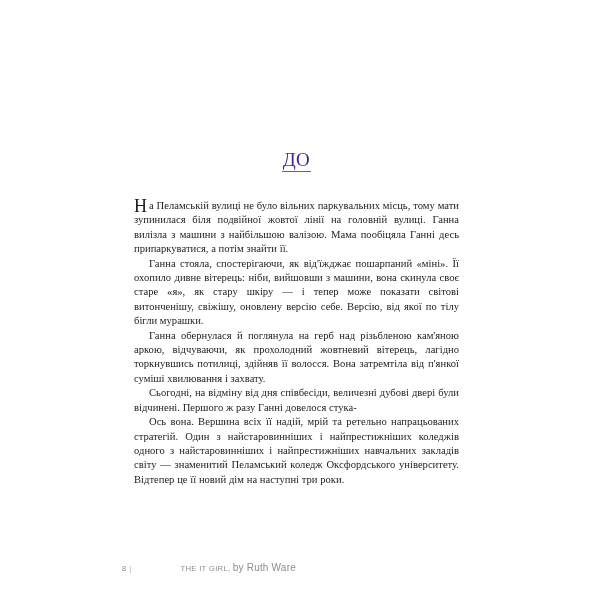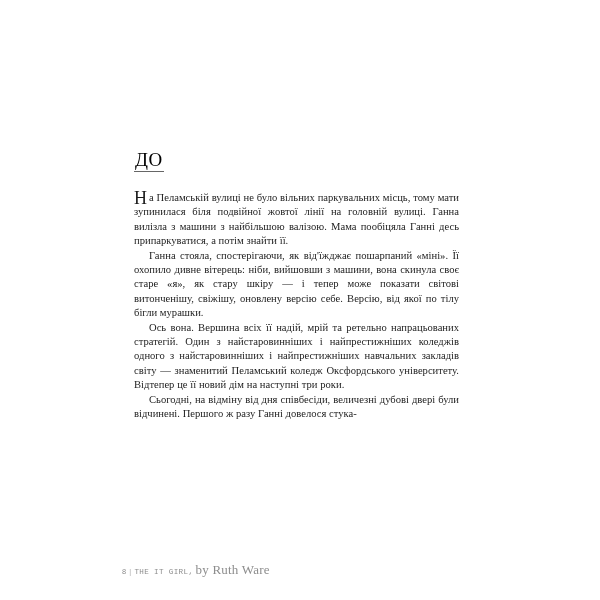--- a/index.html
+++ b/index.html
@@ -26,27 +26,27 @@
   }
 
   .text-block {
     position: absolute;
     left: 134px;
     top: 150px;
     width: 325px;
   }
 
   .chapter-heading {
-    text-align: left;
+    text-align: center;
     font-size: 19px;
     line-height: 1;
     letter-spacing: 0.5px;
-    color: #000000;
+    color: #4c1d95;
     font-family: "Liberation Serif", "DejaVu Serif", serif;
-    margin: 0 0 16px 0;
+    margin: 0 0 24px 0;
     padding-bottom: 3px;
   }
   .chapter-heading .heading-inner {
     display: inline-block;
     border-bottom: 1px solid #666;
     padding: 0 1px 2px 1px;
   }
 
   p.para {
     margin: 0;
@@ -81,44 +81,46 @@
     font-size: 7.4px;
     color: #8d8d8d;
     letter-spacing: 0.2px;
     white-space: nowrap;
   }
   .footer .sep {
     margin: 0 3px;
     color: #b0b0b0;
   }
   .footer .booktitle {
-    font-family: Liberation Mono, monospace;
+    font-family: Liberation Sans, sans-serif;
     letter-spacing: 0.35px;
     font-size: 7.6px;
+    margin-left: 46px;
   }
   .footer .byline {
-    font-family: Liberation Serif, serif;
-    font-size: 13px;
+    font-family: Liberation Sans, sans-serif;
+    font-size: 10px;
   }
 </style>
 </head>
 <body>
 
 <div class="page">
 
   <div class="text-block">
 
     <div class="chapter-heading"><span class="heading-inner">ДО</span></div>
 
     <p class="para first"><span class="dropcap">Н</span><span>а Пеламській вулиці не було вільних паркувальних місць, тому мати зупинилася біля подвійної жовтої лінії на головній вулиці. Ганна вилізла з машини з найбільшою валізою. Мама пообіцяла Ганні десь припаркуватися, а потім знайти її.</span></p>
 
     <p class="para">Ганна стояла, спостерігаючи, як від'їжджає пошарпаний «міні». Її охопило дивне вітерець: ніби, вийшовши з машини, вона скинула своє старе «я», як стару шкіру — і тепер може показати світові витонченішу, свіжішу, оновлену версію себе. Версію, від якої по тілу бігли мурашки.</p>
 
+    <p class="para">Ганна обернулася й поглянула на герб над різьбленою кам'яною аркою, відчуваючи, як прохолодний жовтневий вітерець, лагідно торкнувшись потилиці, здійняв її волосся. Вона затремтіла від п'янкої суміші хвилювання і захвату.</p>
+
+    <p class="para">Сьогодні, на відміну від дня співбесіди, величезні дубові двері були відчинені. Першого ж разу Ганні довелося стука-</p>
 
     <p class="para">Ось вона. Вершина всіх її надій, мрій та ретельно напрацьованих стратегій. Один з найстаровинніших і найпрестижніших коледжів одного з найстаровинніших і найпрестижніших навчальних закладів світу — знаменитий Пеламський коледж Оксфордського університету. Відтепер це її новий дім на наступні три роки.</p>
-
-    <p class="para">Сьогодні, на відміну від дня співбесіди, величезні дубові двері були відчинені. Першого ж разу Ганні довелося стука-</p>
 
   </div>
 
   <div class="footer"><span>8</span><span class="sep">|</span><span class="booktitle">THE IT GIRL,</span> <span class="byline">by Ruth Ware</span></div>
 
 </div>
 
 </body></html>

